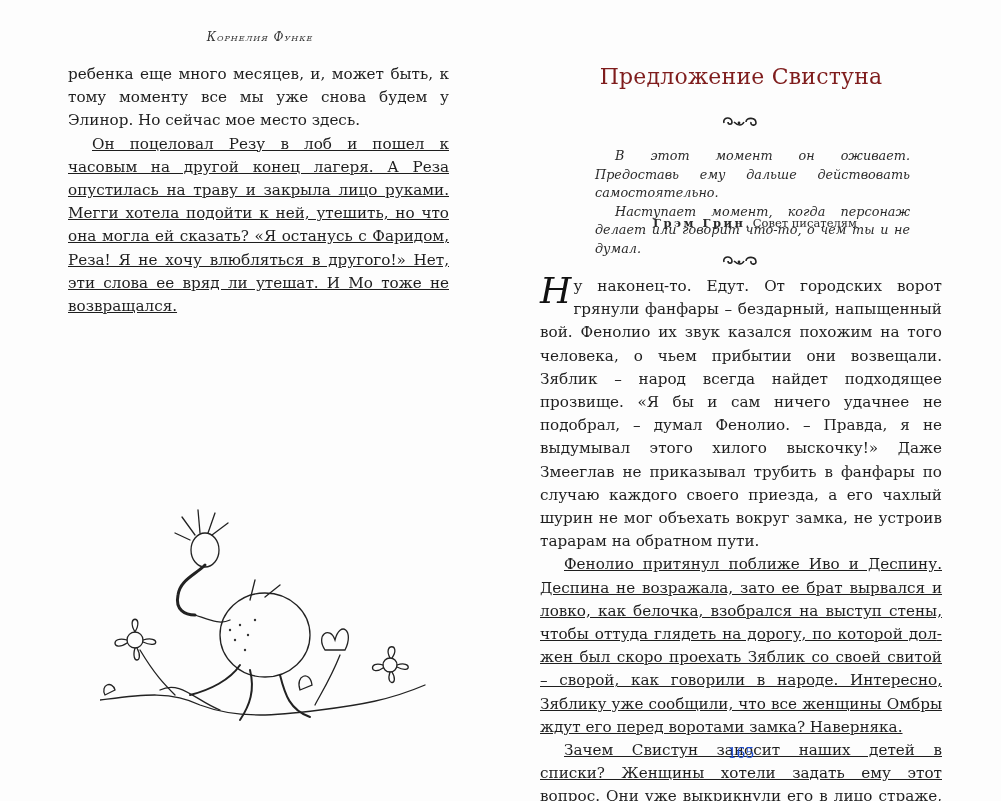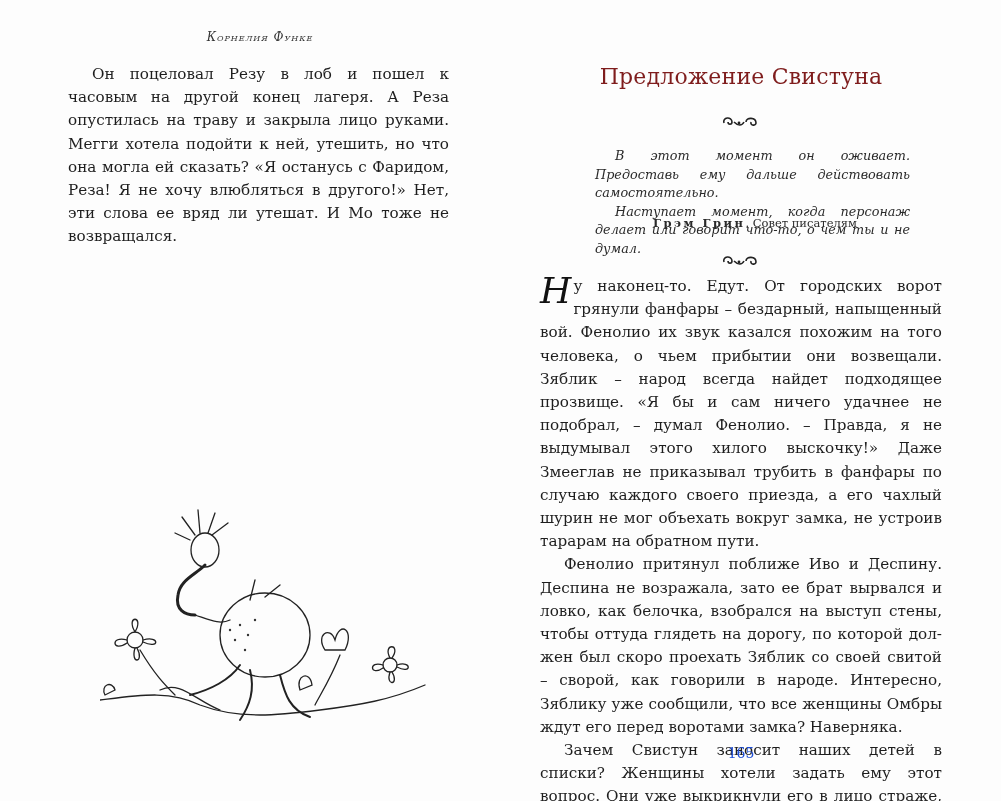--- a/index.html
+++ b/index.html
@@ -14,21 +14,21 @@
     position:absolute; top:30px; left:60px; width:400px; text-align:center;
     font-family:"DejaVu Serif", serif; font-style:italic; font-size:12px; letter-spacing:1px; color:#333;
     font-variant:small-caps;
   }
   .body-text {
     position:absolute; font-size:15.2px; line-height:23.2px; text-align:justify; color:#1e1e1e;
   }
   .left-body { left:68px; top:63px; width:381px; }
   .right-body { left:40px; top:275px; width:402px; }
   .body-text p { margin:0; }
-  .body-text p.indent { text-indent:24px; }
+  .body-text p.indent { text-indent:24px;text-decoration:underline; }
   .body-text p.first { text-indent:0; }
   .dropcap {
     font-family:"DejaVu Serif", serif; font-style:italic; font-size:36px; line-height:20px;
     float:left; margin:6px 2px 0 0; color:#111;
   }
   .chapter-title {
     position:absolute; top:64px; left:40px; width:402px; text-align:center;
     font-size:22px; color:#7f1d1d; letter-spacing:0.2px;
   }
   .ornament {
@@ -50,20 +50,21 @@
     position:absolute; top:745px; left:40px; width:402px; text-align:center; font-size:14px; color:#1d4ed8;
   }
   .illustration { position:absolute; left:100px; top:495px; width:340px; height:245px; }
 </style>
 </head>
 <body>
 
 <div class="page left-page">
   <div class="running-head">Корнелия Функе</div>
   <div class="body-text left-body">
+    <p class="first">ребенка еще много месяцев, и, может быть, к тому моменту все мы уже снова будем у Элинор. Но сей­час мое место здесь.</p>
     <p class="indent">Он поцеловал Резу в лоб и пошел к часовым на другой конец лагеря. А Реза опустилась на траву и закрыла лицо руками. Мегги хотела подойти к ней, утешить, но что она могла ей сказать? «Я останусь с Фаридом, Реза! Я не хочу влюбляться в другого!» Нет, эти слова ее вряд ли утешат. И Мо тоже не возвращался.</p>
   </div>
   <svg class="illustration" viewBox="0 0 340 245">
     <g fill="none" stroke="#222" stroke-width="1.3" stroke-linecap="round">
 
       <path d="M0,205 C40,200 70,195 100,210 C140,225 180,220 220,215 C260,210 290,205 325,190"></path>
       <path d="M60,195 C80,185 95,205 120,215"></path>
 
       <path d="M105,70 C95,80 80,85 78,100 C75,115 85,120 95,120" stroke-width="3"></path>
 

